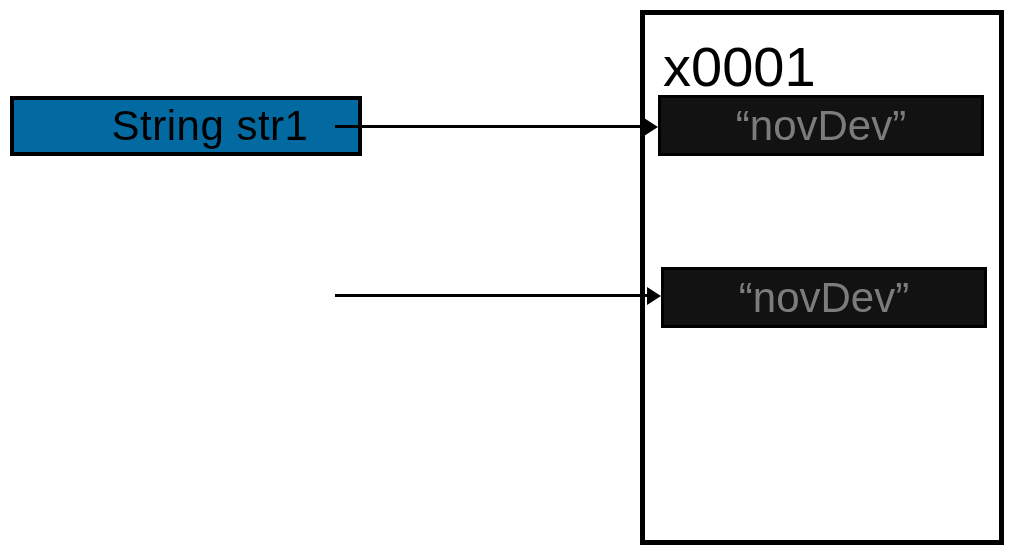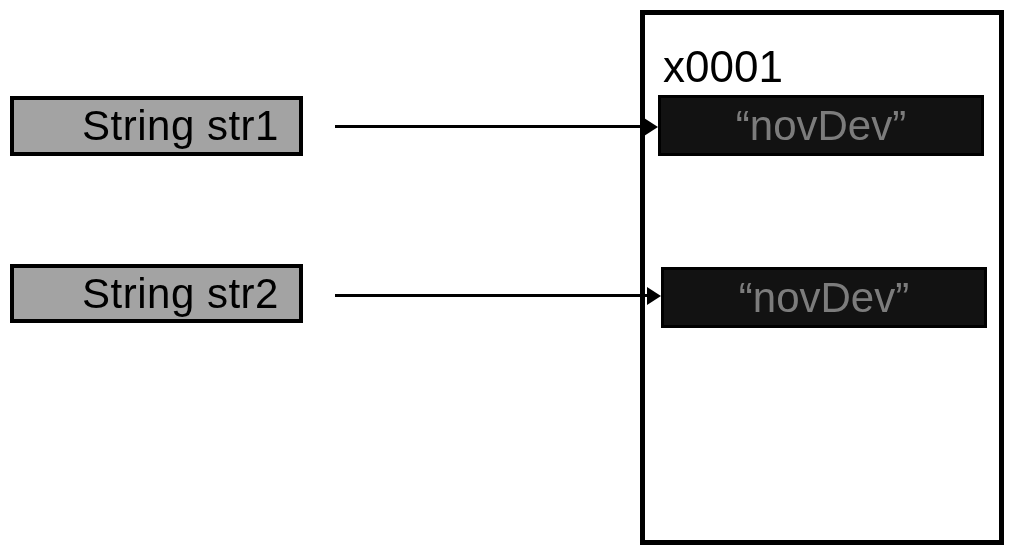--- a/index.html
+++ b/index.html
@@ -11,25 +11,25 @@
     position: relative;
     width: 1014px;
     height: 556px;
     background: #ffffff;
     overflow: hidden;
     font-family: "Liberation Sans", sans-serif;
   }
   .ref-box {
     position: absolute;
     left: 10px;
-    width: 293px;
+    width: 352px;
     height: 60px;
     box-sizing: border-box;
     border: 4px solid #000000;
-    background: #a3a3a3;
+    background: #0369a1;
     display: flex;
     align-items: center;
     justify-content: center;
     padding-left: 48px;
   }
   .ref-box.first  { top: 96px; }
   .ref-box.second { top: 264px; height: 59px; }
   .ref-label {
     font-size: 42px;
     color: #000000;
@@ -41,21 +41,21 @@
     left: 640px;
     top: 10px;
     width: 364px;
     height: 535px;
     box-sizing: border-box;
     border: 5px solid #000000;
     background: #ffffff;
   }
   .addr-label {
     position: absolute;
-    font-size: 44px;
+    font-size: 56px;
     line-height: 46px;
     color: #000000;
     white-space: nowrap;
     text-align: right;
   }
   .addr-label.first  { left: 663px; top: 44px; }
   .addr-label.second { left: 670px; top: 216px; }
   .value-box {
     position: absolute;
     width: 326px;
@@ -94,23 +94,20 @@
 </style>
 </head>
 <body>
 
 <div class="canvas">
 
   <div class="ref-box first">
     <span class="ref-label">String str1</span>
   </div>
 
-  <div class="ref-box second">
-    <span class="ref-label">String str2</span>
-  </div>
 
   <div class="heap-container"></div>
 
   <div class="addr-label first">x0001</div>
   <div class="value-box first">
     <span class="value-label">“novDev”</span>
   </div>
 
   <div class="value-box second">
     <span class="value-label">“novDev”</span>

